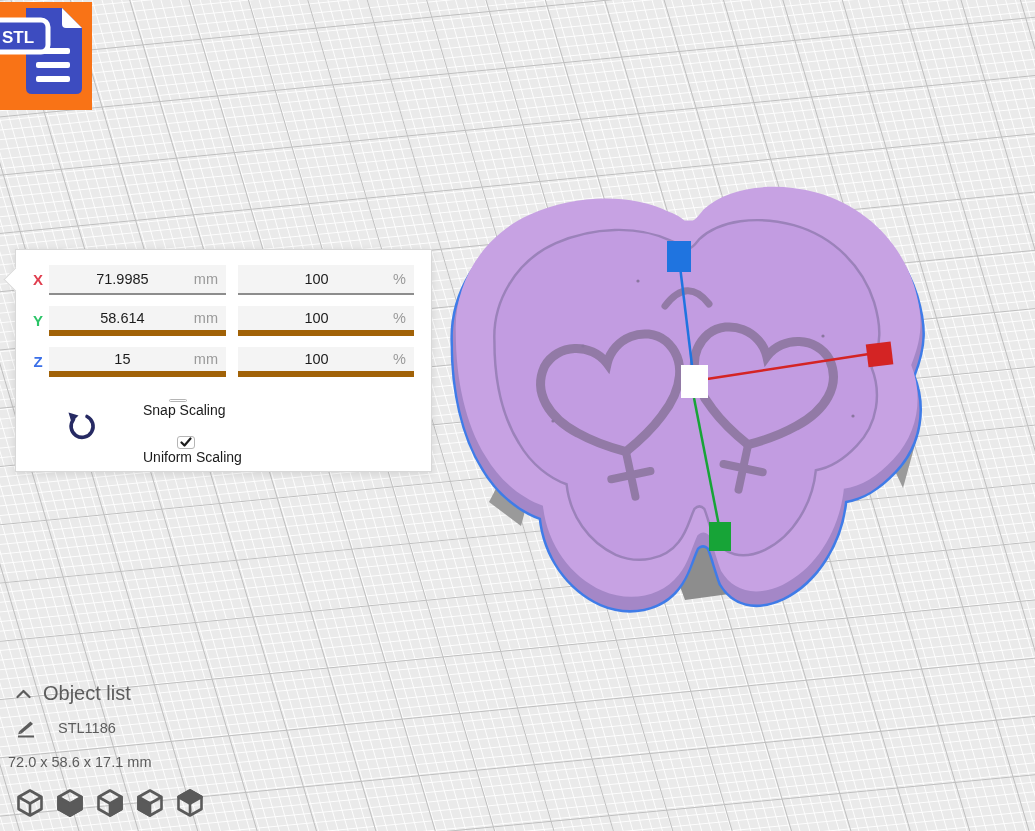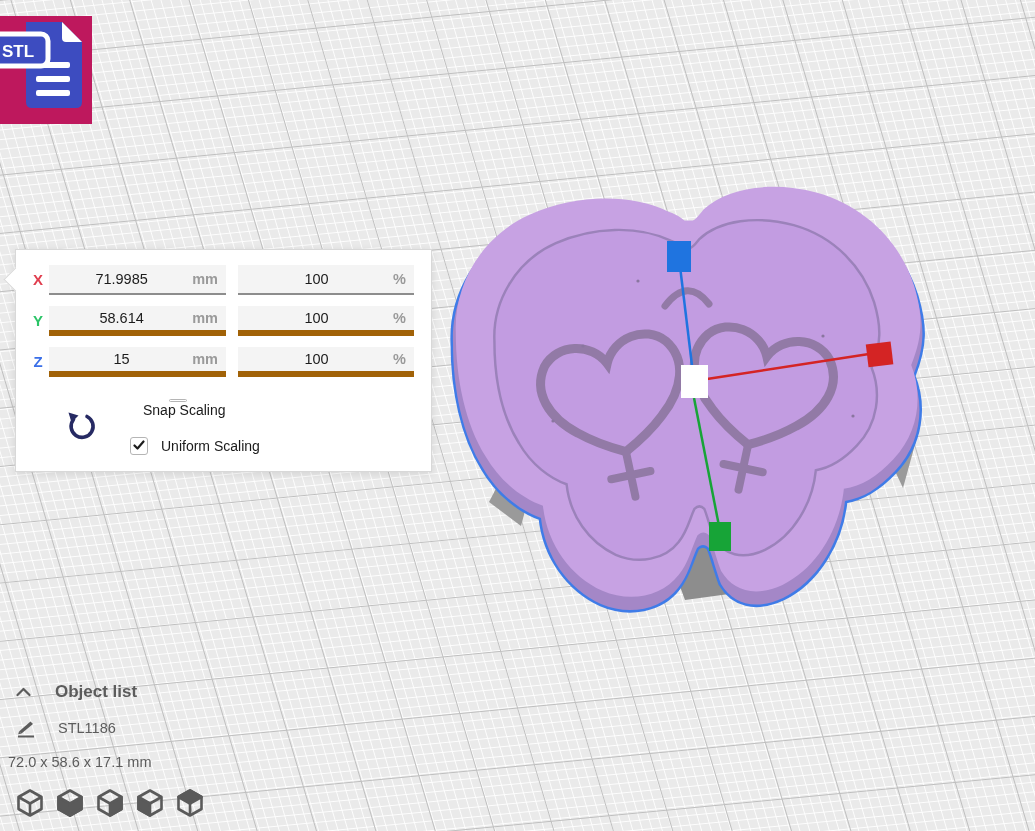--- a/index.html
+++ b/index.html
@@ -15,21 +15,21 @@
     background-color:#eaeaea;
     background-image:
       linear-gradient(to right, #bfbfbf 1px, transparent 1px),
       linear-gradient(to bottom, #bfbfbf 1px, transparent 1px),
       linear-gradient(to right, rgba(255,255,255,.9) 1px, transparent 1px),
       linear-gradient(to bottom, rgba(255,255,255,.9) 1px, transparent 1px);
     background-size:58px 58px,58px 58px,9.6px 9.6px,9.6px 9.6px;
     transform:rotate(-5.5deg) skewX(11deg);
   }
   
-  .stl-card{position:absolute;left:0;top:16px;width:92px;height:108px;background:#be185d;z-index:6;}
+  .stl-card{position:absolute;left:0;top:2px;width:92px;height:108px;background:#f97316;z-index:6;}
   
   .scale-panel{
     position:absolute;left:15px;top:249px;width:417px;height:223px;
     background:#ffffff;border:1px solid #d8d8d8;box-sizing:border-box;
     box-shadow:0 2px 8px rgba(0,0,0,.10);z-index:8;
   }
   .panel-caret{
     position:absolute;left:-9px;top:21px;width:16px;height:16px;background:#ffffff;
     border-left:1px solid #d8d8d8;border-bottom:1px solid #d8d8d8;
     transform:rotate(45deg);
@@ -47,35 +47,35 @@
     display:flex;align-items:center;padding:0 8px;
     border-bottom:6px solid #a16207;
   }
   .axis-row.active .field{border-bottom:2px solid #8d8d8d;}
   .field.mm{left:33px;width:177px;}
   .field.pct{left:222px;width:176px;}
   .field input{
     flex:1;min-width:0;background:transparent;border:none;outline:none;
     font-family:"Liberation Sans",sans-serif;font-size:14.5px;color:#1c1c1c;padding:0;text-align:center;
   }
-  .field .unit{color:#9a9a9a;font-size:14.5px;margin-left:6px;font-weight:bold;}
+  .field .unit{color:#9a9a9a;font-size:14.5px;margin-left:6px;}
   .row-x{top:15px;} .row-y{top:56px;} .row-z{top:97px;}
   .reset-btn{position:absolute;left:47px;top:160px;width:34px;height:34px;cursor:pointer;background:none;border:none;padding:0;}
   .chk-row{position:absolute;left:114px;height:19px;display:flex;align-items:center;}
-  .chk-snap{top:149px;flex-direction:column;} .chk-uniform{top:186px;}
+  .chk-snap{top:149px;flex-direction:column;} .chk-uniform{top:186px;flex-direction:column;}
   .checkbox{
     width:18px;height:18px;background:#fff;border:1px solid #b5b5b5;border-radius:3px;
     box-sizing:border-box;display:flex;align-items:center;justify-content:center;cursor:pointer;
   }
   .chk-label{margin-left:13px;font-size:14px;color:#1a1a1a;white-space:nowrap;}
   
   .object-info{position:absolute;left:0;top:676px;z-index:5;color:#5c5c5c;}
   .obj-row{position:absolute;white-space:nowrap;}
   .obj-header{left:16px;top:6px;display:flex;align-items:center;cursor:pointer;}
-  .obj-header .label{margin-left:24px;font-size:17px;font-weight:bold;}
+  .obj-header .label{margin-left:12px;font-size:20px;}
   .obj-item{left:16px;top:42px;display:flex;align-items:center;cursor:pointer;}
   .obj-item .label{margin-left:21px;font-size:14.5px;}
   .obj-dims{left:8px;top:78px;font-size:14.5px;}
   
   .view-toolbar{position:absolute;left:16px;top:788px;display:flex;gap:12px;z-index:5;}
   .view-btn{width:28px;height:30px;background:none;border:none;padding:0;cursor:pointer;}
   
   .viewport-svg{position:absolute;left:433px;top:186px;z-index:3;}
 </style>
 </head>

